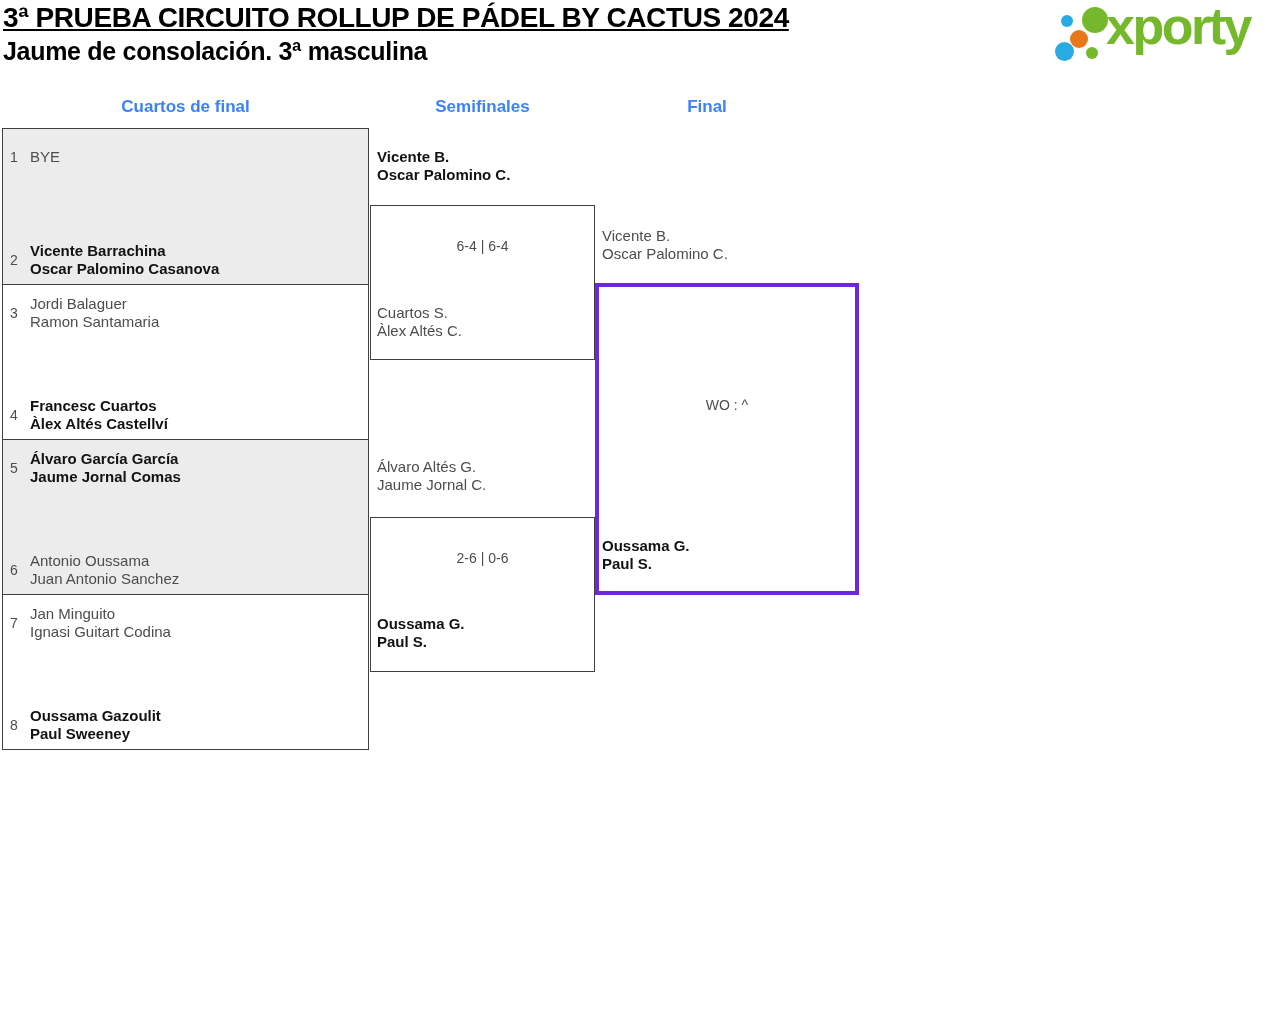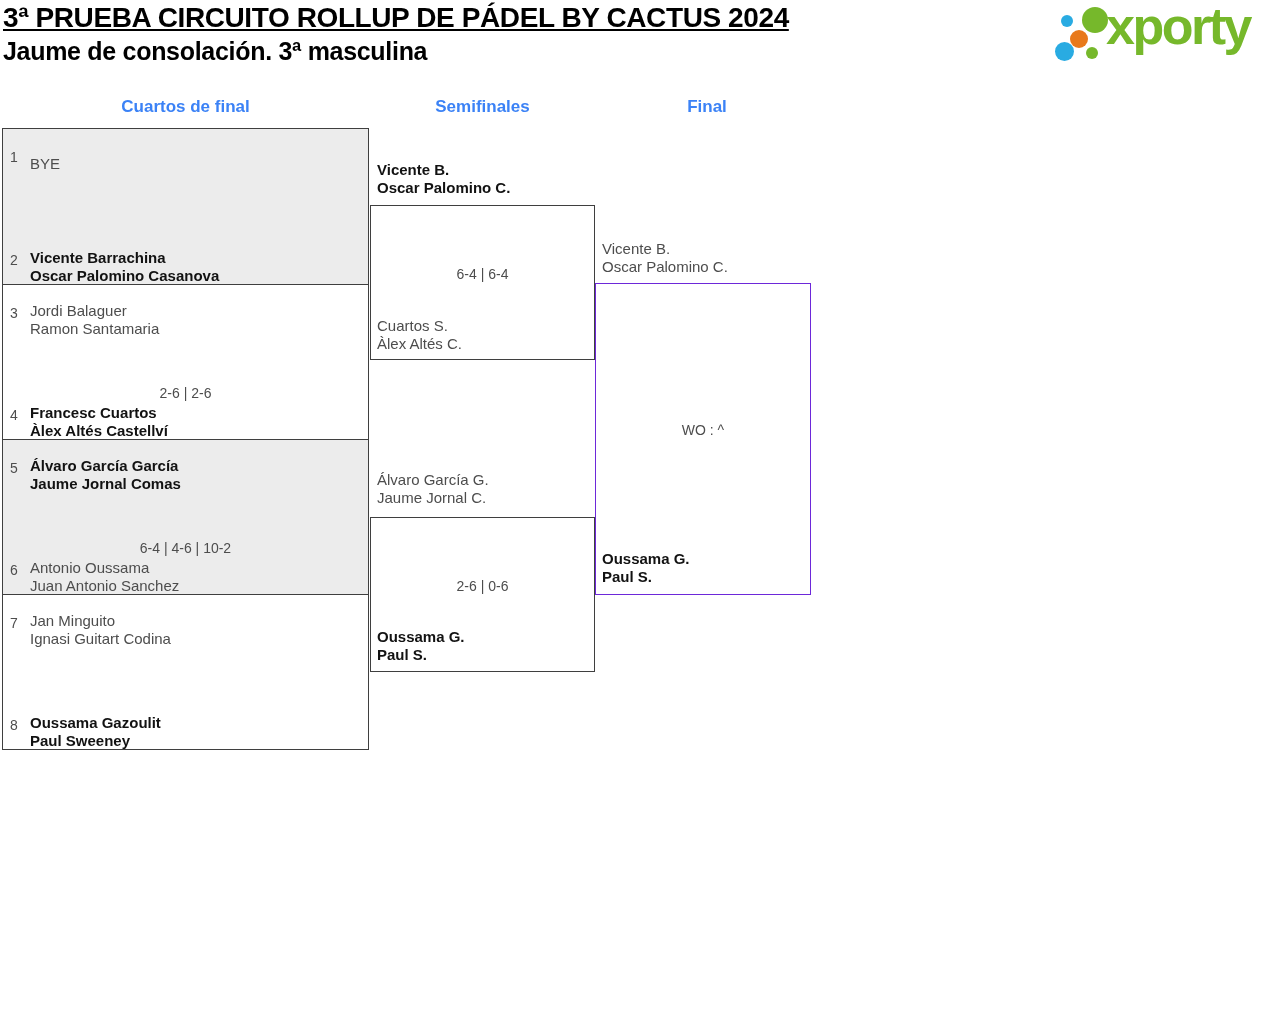--- a/index.html
+++ b/index.html
@@ -60,36 +60,36 @@
   .team {
     position: absolute; left: 7px; right: 6px; height: 36px;
     display: flex; align-items: center;
   }
   .team.top { top: 10px; }
   .team.bottom { bottom: 6px; }
   .seed {
     min-width: 13px; margin-right: 7px;
     font-size: 14px; color: #4d4d4d; text-align: left; flex: 0 0 auto;
   }
-  .names { display: flex; flex-direction: column; justify-content: flex-start; margin-top: 13px; }
+  .names { display: flex; flex-direction: column; justify-content: flex-start; }
   .ln { font-size: 15px; line-height: 18px; color: #4d4d4d; white-space: nowrap; }
   .names.bold .ln { font-weight: 700; color: #121212; }
 
   .score {
     position: absolute; left: 0; right: 0; text-align: center;
-    font-size: 14px; color: #4d4d4d; line-height: 18px; margin-top: 28px;
+    font-size: 14px; color: #4d4d4d; line-height: 18px;
   }
   .cell .score { top: 71px; }
 
   .sf-box { width: 225px; height: 155px; border: 1px solid #3f3f3f; }
   .sf1 { left: 370px; top: 205px; }
   .sf2 { left: 370px; top: 517px; }
   .sf-box .score { top: 31px; }
 
-  .final-box { left: 595px; top: 283px; width: 216px; height: 312px; border: 1px solid #6d28d9; }
+  .final-box { left: 595px; top: 283px; width: 264px; height: 312px; border: 4px solid #6d28d9; }
   .final-box .score { top: 109px; }
 
   
   .flabel { position: absolute; }
   .lbl-sf1-top    { left: 377px; top: 148px; }
   .lbl-sf1-bottom { left: 377px; top: 304px; }
   .lbl-sf2-top    { left: 377px; top: 458px; }
   .lbl-sf2-bottom { left: 377px; top: 615px; }
   .lbl-f-top      { left: 602px; top: 227px; }
   .lbl-f-bottom   { left: 602px; top: 537px; }
@@ -134,39 +134,37 @@
   </div>
 
   <div class="cell c2">
     <div class="team top">
       <span class="seed">3</span>
       <span class="names">
         <span class="ln">Jordi Balaguer</span>
         <span class="ln">Ramon Santamaria</span>
       </span>
     </div>
-    <div class="score">2-6 | 2-6</div>
     <div class="team bottom">
       <span class="seed">4</span>
       <span class="names bold">
         <span class="ln">Francesc Cuartos</span>
         <span class="ln">Àlex Altés Castellví</span>
       </span>
     </div>
   </div>
 
   <div class="cell c3 shade" style="background-color: rgb(236, 236, 236);">
     <div class="team top">
       <span class="seed">5</span>
       <span class="names bold">
         <span class="ln">Álvaro García García</span>
         <span class="ln">Jaume Jornal Comas</span>
       </span>
     </div>
-    <div class="score">6-4 | 4-6 | 10-2</div>
     <div class="team bottom">
       <span class="seed">6</span>
       <span class="names">
         <span class="ln">Antonio Oussama</span>
         <span class="ln">Juan Antonio Sanchez</span>
       </span>
     </div>
   </div>
 
   <div class="cell c4">
@@ -201,21 +199,21 @@
 
 <div class="abs flabel lbl-sf1-bottom">
   <span class="names">
     <span class="ln">Cuartos S.</span>
     <span class="ln">Àlex Altés C.</span>
   </span>
 </div>
 
 <div class="abs flabel lbl-sf2-top">
   <span class="names">
-    <span class="ln">Álvaro García G.</span>
+    <span class="ln">Álvaro Altés G.</span>
     <span class="ln">Jaume Jornal C.</span>
   </span>
 </div>
 
 <div class="abs sf-box sf2">
   <div class="score">2-6 | 0-6</div>
 </div>
 
 <div class="abs flabel lbl-sf2-bottom">
   <span class="names bold">

